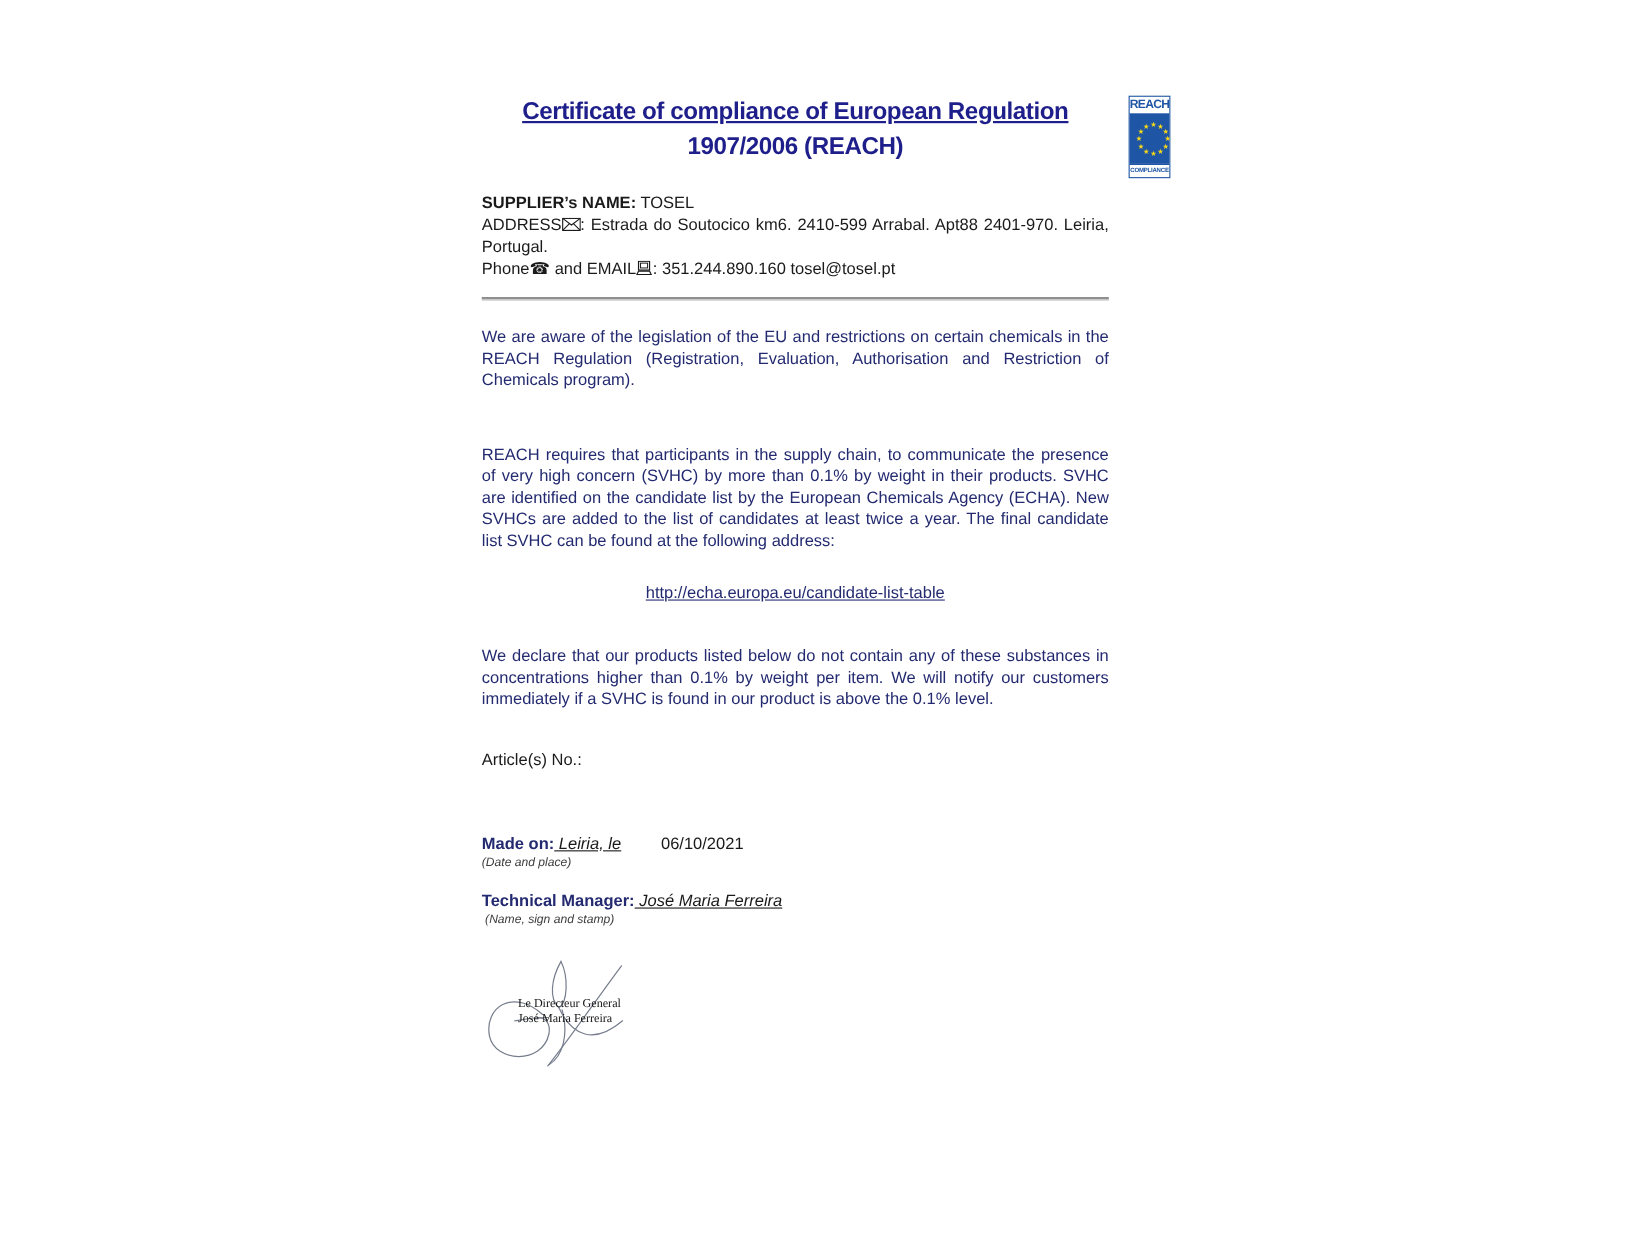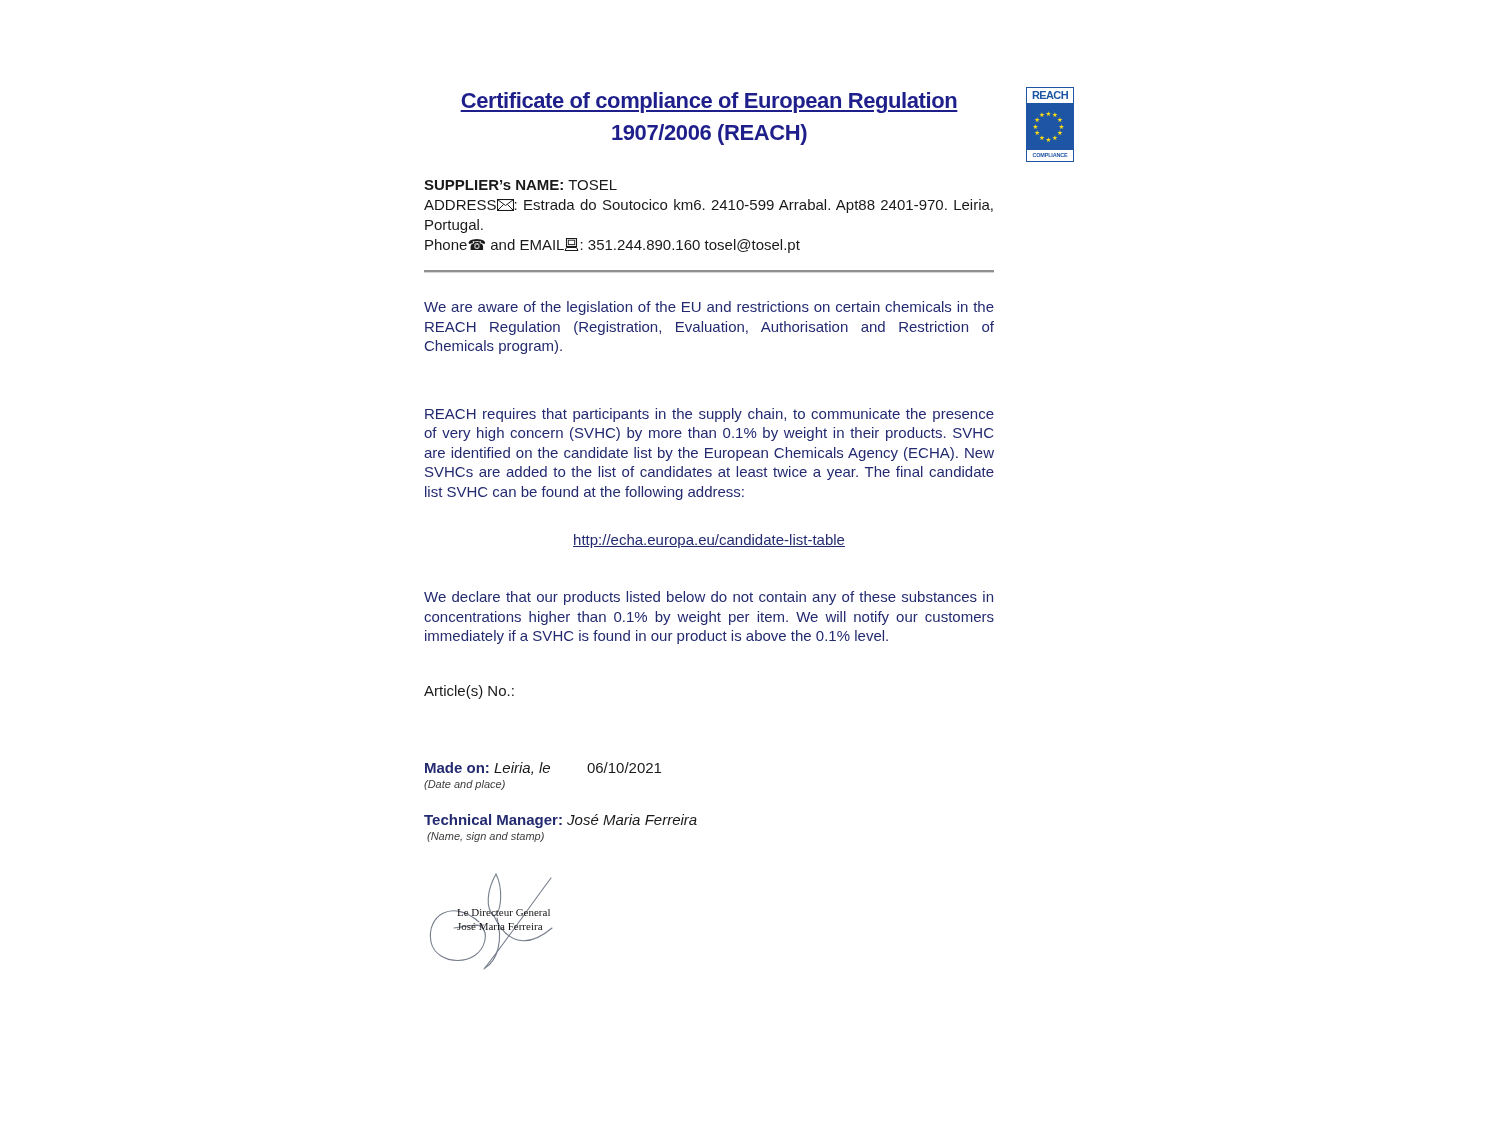--- a/index.html
+++ b/index.html
@@ -1,28 +1,28 @@
 <!DOCTYPE html>
 <html><head>
 <meta charset="utf-8">
 <style>
   * { margin: 0; padding: 0; box-sizing: border-box; }
   html, body { width: 1500px; height: 1125px; background: #ffffff; }
   body { font-family: "Liberation Sans", sans-serif; position: relative; overflow: hidden; }
 
-  .doc { position: absolute; left: 424px; top: 85px; width: 570px; }
+  .doc { position: absolute; left: 438px; top: 85px; width: 570px; }
 
   
   .title-block { text-align: center; line-height: 32px; margin-bottom: 26px; }
   .title-line { font-size: 22px; font-weight: bold; letter-spacing: -0.4px;
                 color: #1f1f8c; white-space: nowrap; }
   .title-line.u { text-decoration: underline; }
 
   
-  .reach-logo { position: absolute; left: 1026px; top: 87px; width: 48px; height: 75px;
+  .reach-logo { position: absolute; left: 1026px; top: 87px; width: 38px; height: 75px;
                 border: 1px solid #1e55a4; background: #ffffff; }
   .reach-logo .logo-title { height: 15px; text-align: center; font-weight: bold;
                 color: #1e55a4; font-size: 11px; letter-spacing: -0.6px; line-height: 15px; }
   .reach-logo .stars-field { height: 46px; background: #1e55a4; }
   .reach-logo .logo-sub { height: 12px; border-top: 1px solid #1e55a4; text-align: center;
                 font-weight: bold; color: #1e55a4; font-size: 5.5px; letter-spacing: -0.2px;
                 line-height: 11px; }
 
   
   .supplier { font-size: 15px; line-height: 19.5px; color: #1a1a1a; text-align: justify; }
@@ -42,21 +42,21 @@
 
   .link-row { margin-top: 30px; text-align: center; }
   .candidate-link { font-size: 15px; color: #232a70; text-decoration: underline; cursor: pointer; }
 
   .article-row { margin-top: 36px; font-size: 15px; color: #1a1a1a; }
 
   
   .made-on { margin-top: 60px; font-size: 15px; }
   .tech-mgr { margin-top: 21px; font-size: 15px; }
   .field-label { font-weight: bold; color: #232a70; }
-  .italic-val { font-style: italic; color: #1a1a1a; }
+  .italic-val { font-style: italic; color: #1a1a1a; text-decoration: underline; }
   .plain-val { color: #1a1a1a; margin-left: 32px; }
   .small-note { font-size: 11px; font-style: italic; color: #3c3c3c; margin-top: 2px; }
   .tech-mgr .small-note { padding-left: 3px; }
 
   
   .signature-wrap { position: relative; margin-top: 26px; width: 185px; height: 115px; }
   .signature-wrap svg { position: absolute; left: 0; top: 0; }
   .signature-text { position: absolute; left: 33px; top: 37px; font-family: "Liberation Serif", serif;
                     font-size: 11px; line-height: 14px; color: #141414; white-space: nowrap; }
 </style>

